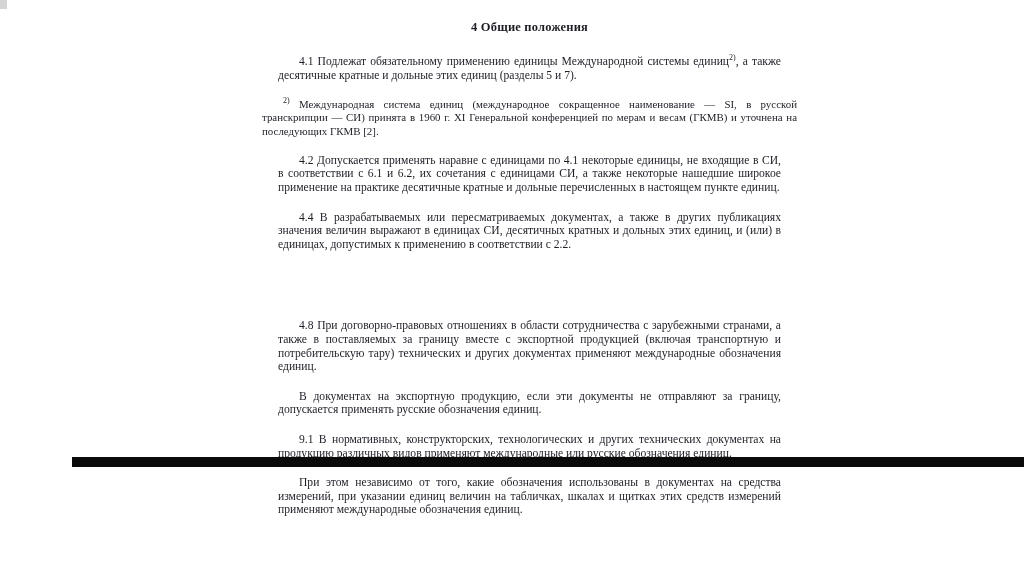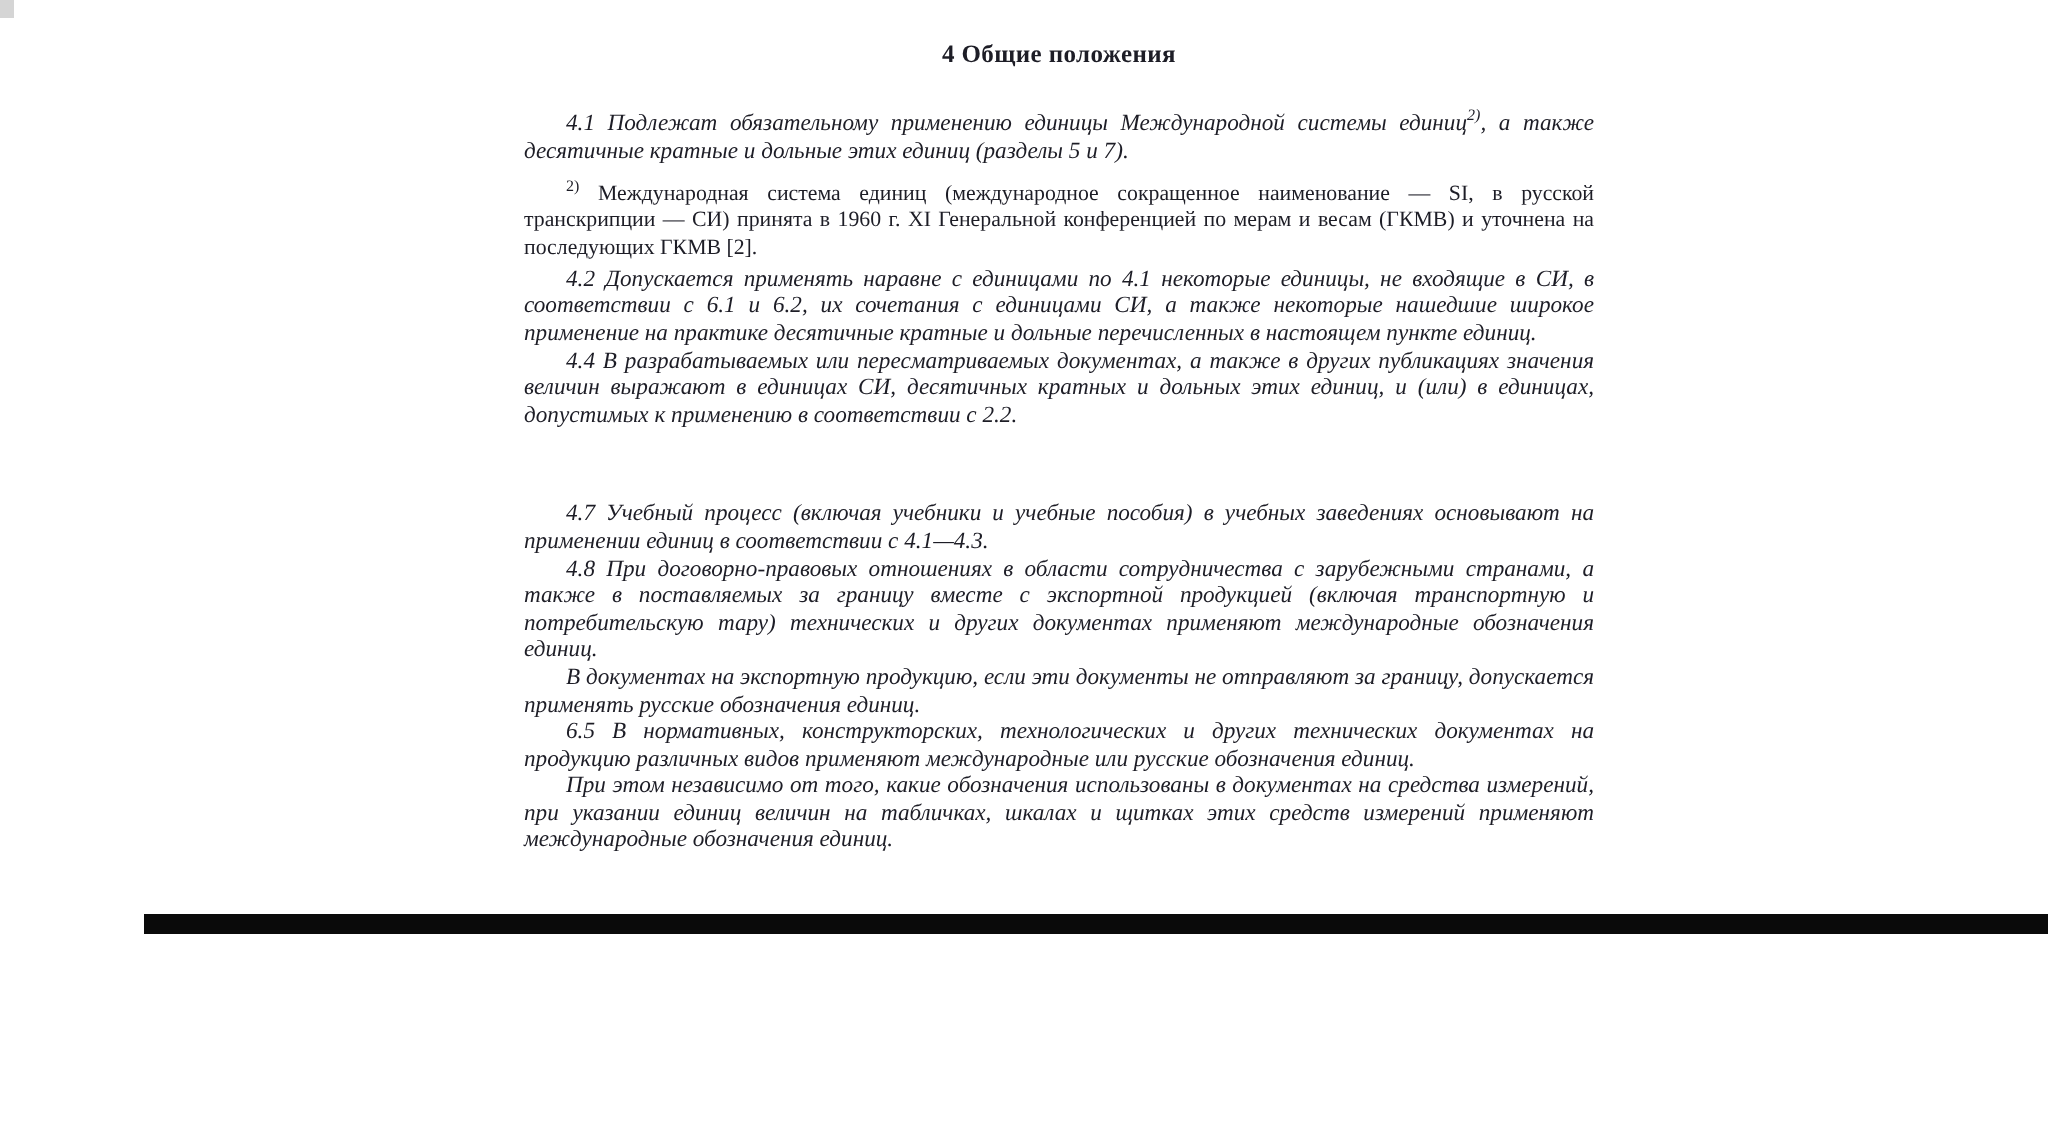--- a/index.html
+++ b/index.html
@@ -26,26 +26,25 @@
     width: 535px;
   }
   .doc-title {
     font-size: 12.5px;
     font-weight: bold;
     text-align: center;
     margin: 0 0 20px 0;
     letter-spacing: 0.2px;
   }
   p.body-par {
-    margin: 0;
+    margin: 16px;
     font-size: 11.6px;
     line-height: 13.6px;
     text-align: justify;
     text-indent: 21px;
-    font-style: italic;
   }
   p.footnote {
     margin: 9px 0 2px 0;
     font-size: 10.9px;
     line-height: 13.2px;
     text-align: justify;
     text-indent: 21px;
   }
   sup {
     font-size: 8px;
@@ -86,23 +85,22 @@
 
     <p class="body-par"><span>4.1 Подлежат обязательному применению единицы Международной системы единиц</span><sup>2)</sup><span>, а также десятичные кратные и дольные этих единиц (разделы 5 и 7).</span></p>
 
     <p class="footnote"><sup>2)</sup><span> Международная система единиц (международное сокращенное наименование — SI, в русской транскрипции — СИ) принята в 1960 г. XI Генеральной конференцией по мерам и весам (ГКМВ) и уточнена на последующих ГКМВ [2].</span></p>
 
     <p class="body-par">4.2 Допускается применять наравне с единицами по 4.1 некоторые единицы, не входящие в СИ, в соответствии с 6.1 и 6.2, их сочетания с единицами СИ, а также некоторые нашедшие широкое применение на практике десятичные кратные и дольные перечисленных в настоящем пункте единиц.</p>
     <p class="body-par">4.4 В разрабатываемых или пересматриваемых документах, а также в других публикациях значения величин выражают в единицах СИ, десятичных кратных и дольных этих единиц, и (или) в единицах, допустимых к применению в соответствии с 2.2.</p>
 
     <div class="section-gap"></div>
 
-    <p class="body-par">4.7 Учебный процесс (включая учебники и учебные пособия) в учебных заведениях основывают на применении единиц в соответствии с 4.1—4.3.</p>
     <p class="body-par">4.8 При договорно-правовых отношениях в области сотрудничества с зарубежными странами, а также в поставляемых за границу вместе с экспортной продукцией (включая транспортную и потребительскую тару) технических и других документах применяют международные обозначения единиц.</p>
     <p class="body-par">В документах на экспортную продукцию, если эти документы не отправляют за границу, допускается применять русские обозначения единиц.</p>
-    <p class="body-par">6.5 В нормативных, конструкторских, технологических и других технических документах на продукцию различных видов применяют международные или русские обозначения единиц.</p>
+    <p class="body-par">9.1 В нормативных, конструкторских, технологических и других технических документах на продукцию различных видов применяют международные или русские обозначения единиц.</p>
     <p class="body-par">При этом независимо от того, какие обозначения использованы в документах на средства измерений, при указании единиц величин на табличках, шкалах и щитках этих средств измерений применяют международные обозначения единиц.</p>
 
   </div>
 
   <div class="bottom-bar"></div>
 
 </div>
 
 </body></html>

